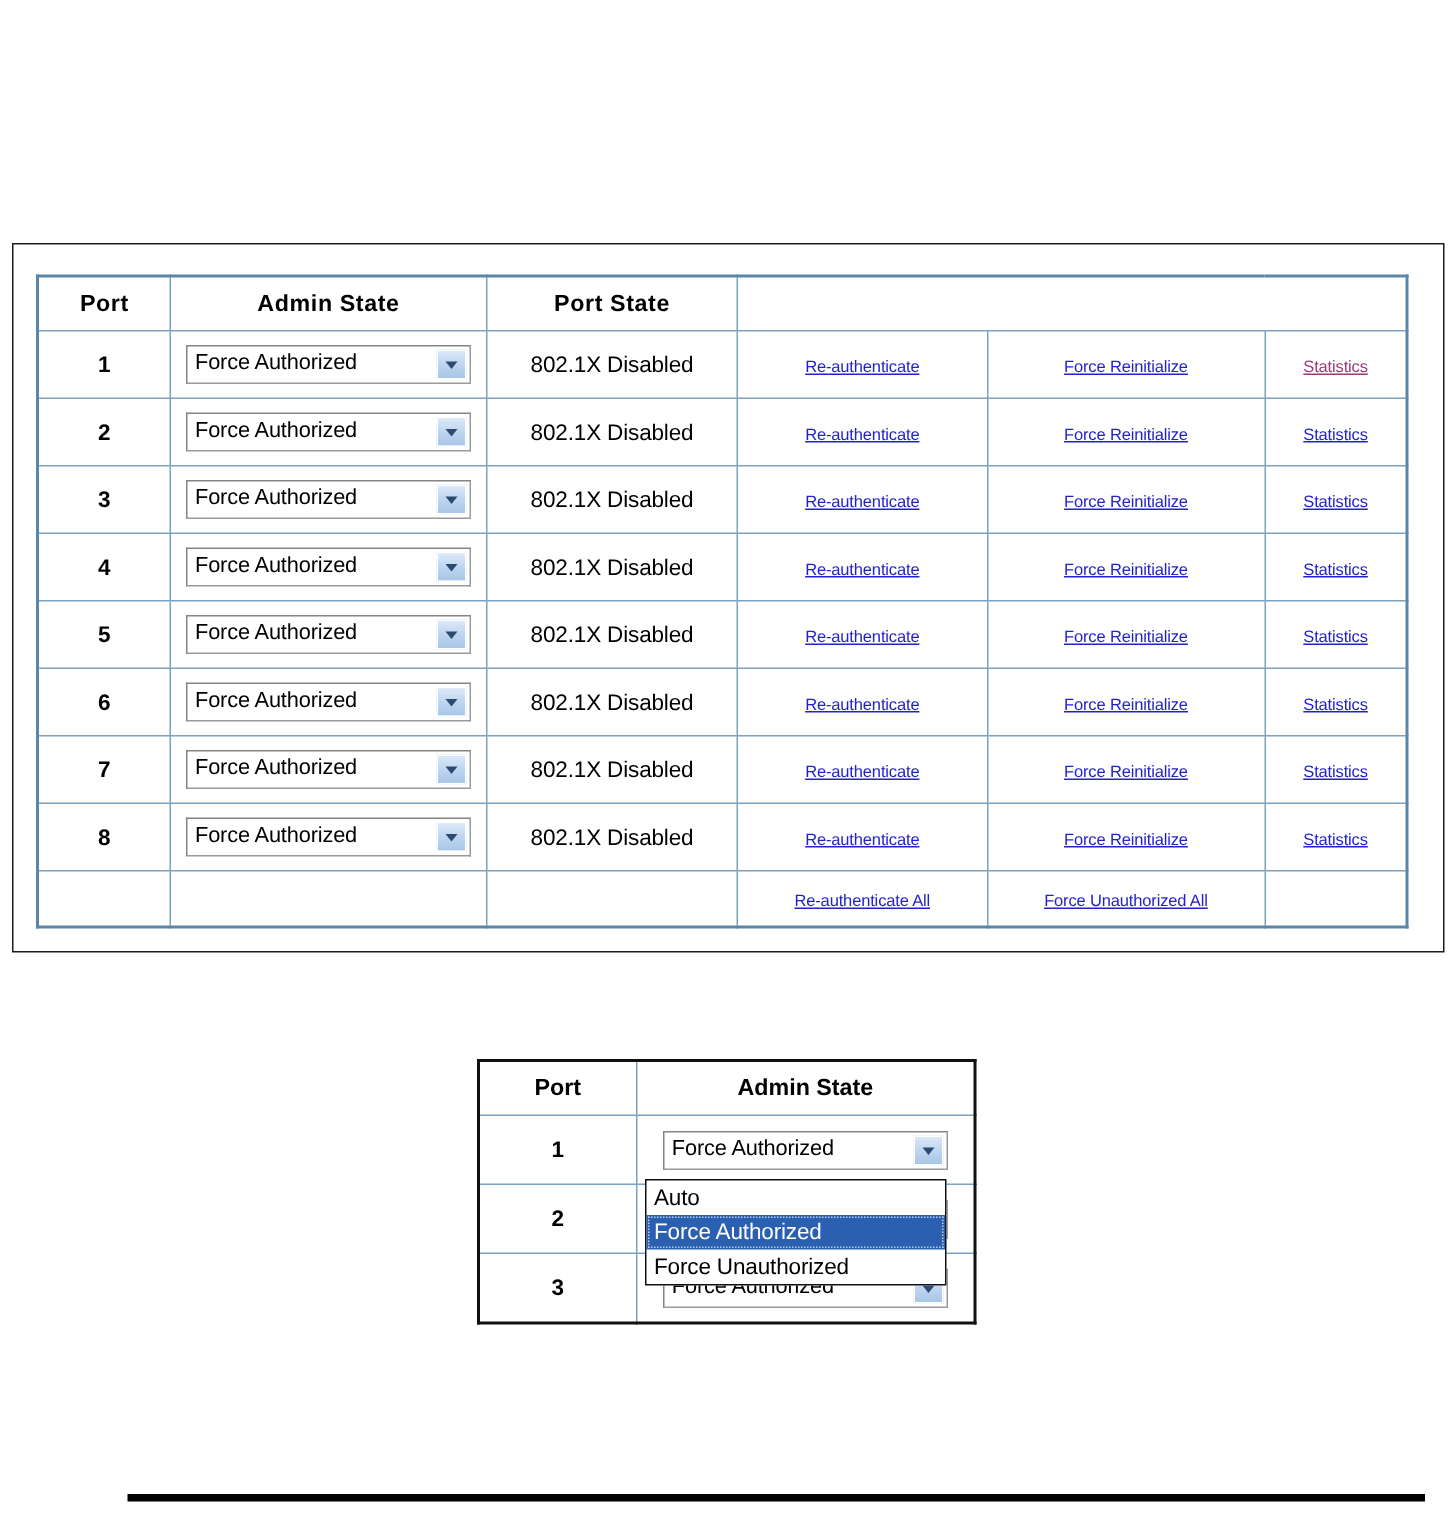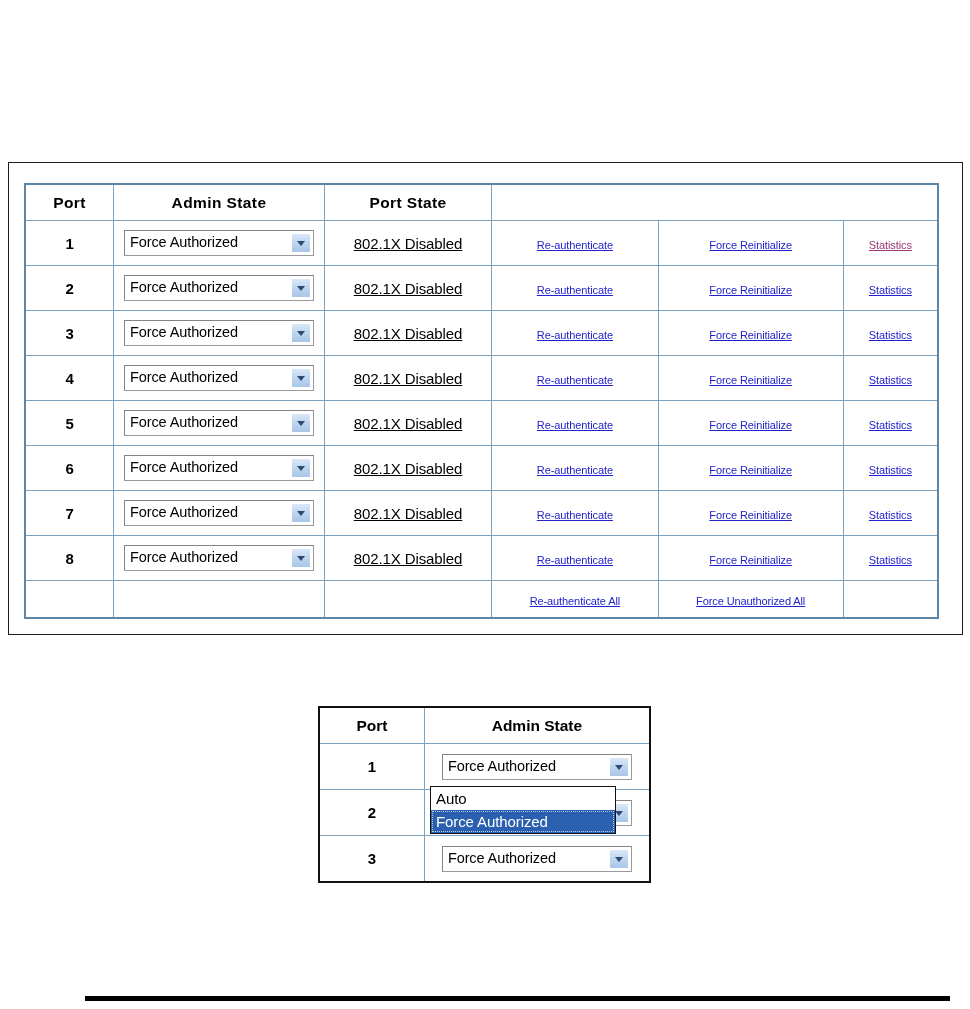--- a/index.html
+++ b/index.html
@@ -62,21 +62,20 @@
   .col-reinit   { width: 186px; }
   .col-stats    { width: 94px; }
 
   td.port-num {
     font-weight: bold;
     font-size: 15px;
   }
   td.port-state-cell {
     font-size: 14.5px;
     letter-spacing: -0.1px;
-    text-decoration: underline;
   }
 
   
   .xp-select {
     display: inline-block;
     position: relative;
     width: 190px;
     height: 26px;
     box-sizing: border-box;
     border: 1px solid #9a9a9a;
@@ -161,21 +160,21 @@
   #demo-table thead th { height: 35px; font-weight: bold; font-size: 15.5px; }
   #demo-table tbody td { height: 45px; }
   .dcol-port  { width: 100px; }
   .dcol-admin { width: 216px; }
 
   
   #dd-list {
     position: absolute;
     left: 112px;
     top: 80px;
-    width: 186px;
+    width: 201px;
     border: 1px solid #111111;
     background: #ffffff;
     z-index: 20;
     box-sizing: border-box;
   }
   #dd-list .dd-opt {
     height: 23px;
     line-height: 23px;
     padding-left: 5px;
     font-size: 15px;
@@ -321,17 +320,18 @@
         <tr>
           <td class="dcol-port port-num">3</td>
           <td class="dcol-admin"><span class="xp-select"><span class="sel-text">Force Authorized</span><span class="sel-btn"></span></span></td>
         </tr>
       </tbody>
   </table>
 
   <div id="dd-list">
       <div class="dd-opt">Auto</div>
       <div class="dd-opt selected">Force Authorized</div>
+      <div class="dd-opt">Force Unauthorized</div>
     </div>
 
 </div>
 
 <div id="bottom-rule"></div>
 
 </body></html>

